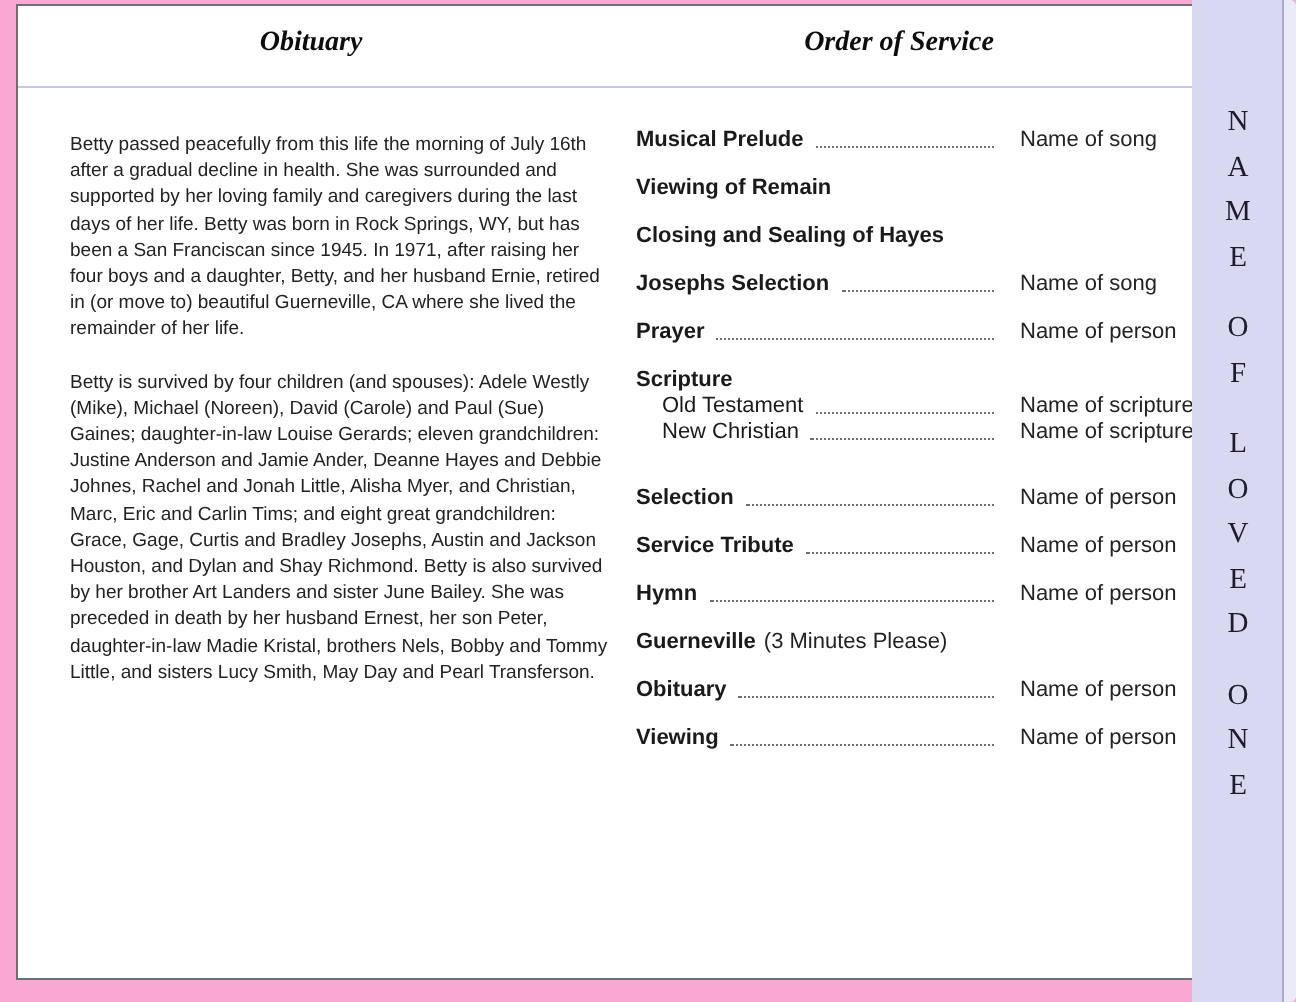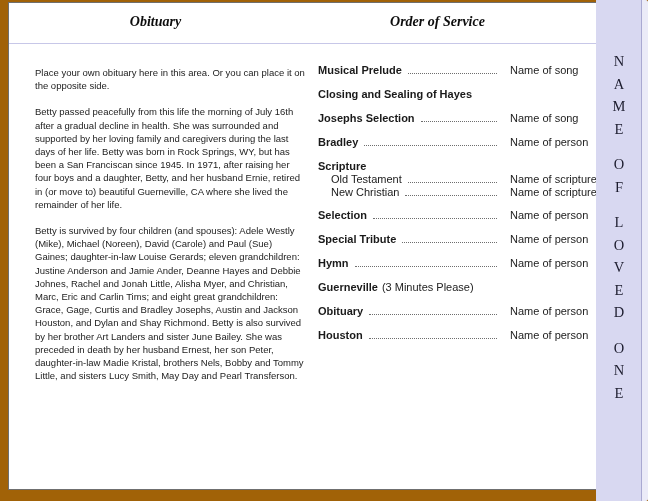--- a/index.html
+++ b/index.html
@@ -4,21 +4,21 @@
 <style>
   html, body {
     margin: 0;
     padding: 0;
     background: #ffffff;
   }
   .sheet {
     position: relative;
     width: 648px;
     height: 501px;
-    background: #a16207;
+    background: #f9a8d4;
     overflow: hidden;
     font-family: "Liberation Sans", "DejaVu Sans", sans-serif;
     color: #1f1f1f;
   }
   .frame {
     position: absolute;
     left: 8px;
     top: 2px;
     width: 592px;
     height: 488px;
@@ -30,21 +30,21 @@
     position: absolute;
     top: 14px;
     text-align: center;
     font-family: "Liberation Serif", "DejaVu Serif", serif;
     font-weight: bold;
     font-style: italic;
     font-size: 14px;
     color: #0d0d0d;
   }
   .header-title.left  { left: 8px;   width: 295px; }
-  .header-title.right { left: 291px; width: 293px; }
+  .header-title.right { left: 303px; width: 293px; }
   .divider {
     position: absolute;
     left: 9px;
     top: 43px;
     width: 588px;
     height: 1px;
     background: #c7c7e8;
   }
   .obituary {
     position: absolute;
@@ -77,21 +77,21 @@
     flex: 1 1 auto;
     border-bottom: 1px dotted #6e6e6e;
     margin: 0 13px 3px 6px;
     min-width: 20px;
   }
   .oos-value {
     flex: 0 0 auto;
     width: 84px;
     text-align: left;
   }
-  .oos-group { margin-bottom: 10px; }
+  .oos-group { margin-bottom: 20px; }
   .oos-group .oos-row { margin-bottom: 0; }
   .oos-row.sub .oos-label {
     font-weight: normal;
     padding-left: 13px;
   }
   .sidebar {
     position: absolute;
     left: 596px;
     top: 0;
     width: 52px;
@@ -134,41 +134,43 @@
 
   <div class="frame"></div>
 
   <div class="header-title left">Obituary</div>
 
   <div class="header-title right">Order of Service</div>
 
   <div class="divider"></div>
 
   <div class="obituary" id="obituary-text">
-      <div class="para">Place your own obituary here in this area. Or you can place it on the opposite side.</div>
       <div class="para">Betty passed peacefully from this life the morning of July 16th after a gradual decline in health.  She was surrounded and supported by her loving family and caregivers during the last days of her life.  Betty was born in Rock Springs, WY, but has been a San Franciscan since 1945.  In 1971, after raising her four boys and a daughter, Betty, and her husband Ernie, retired in (or move to) beautiful Guerneville, CA where she lived the remainder of her life.</div>
       <div class="para">Betty is survived by four children (and spouses): Adele Westly (Mike), Michael (Noreen), David (Carole) and Paul (Sue) Gaines;  daughter-in-law Louise Gerards;  eleven grandchildren: Justine Anderson and Jamie Ander, Deanne Hayes and Debbie Johnes, Rachel and Jonah Little, Alisha Myer, and Christian, Marc, Eric and Carlin Tims;  and eight great grandchildren: Grace, Gage, Curtis and Bradley Josephs, Austin and Jackson Houston, and Dylan and Shay Richmond.  Betty is also survived by her brother Art Landers and sister June Bailey.  She was preceded in death by her husband Ernest, her son Peter, daughter-in-law Madie Kristal, brothers Nels, Bobby and Tommy Little, and sisters Lucy Smith, May Day and Pearl Transferson.</div>
     </div>
 
   <div class="oos" id="order-of-service">
       <div class="oos-row">
         <span class="oos-label">Musical Prelude</span>
         <span class="leader"></span>
         <span class="oos-value">Name of song</span>
       </div>
       <div class="oos-row">
+        <span class="oos-label">Viewing of Remain</span>
+      </div>
+      <div class="oos-row">
         <span class="oos-label">Closing and Sealing of Hayes</span>
       </div>
       <div class="oos-row">
         <span class="oos-label">Josephs Selection</span>
         <span class="leader"></span>
         <span class="oos-value">Name of song</span>
       </div>
       <div class="oos-row">
-        <span class="oos-label">Bradley</span>
+        <span class="oos-label">Prayer</span>
         <span class="leader"></span>
         <span class="oos-value">Name of person</span>
       </div>
       <div class="oos-group">
         <div class="oos-row">
           <span class="oos-label">Scripture</span>
         </div>
         <div class="oos-row sub">
           <span class="oos-label">Old Testament</span>
           <span class="leader"></span>
@@ -179,40 +181,40 @@
           <span class="leader"></span>
           <span class="oos-value">Name of scripture</span>
         </div>
       </div>
       <div class="oos-row">
         <span class="oos-label">Selection</span>
         <span class="leader"></span>
         <span class="oos-value">Name of person</span>
       </div>
       <div class="oos-row">
-        <span class="oos-label">Special Tribute</span>
+        <span class="oos-label">Service Tribute</span>
         <span class="leader"></span>
         <span class="oos-value">Name of person</span>
       </div>
       <div class="oos-row">
         <span class="oos-label">Hymn</span>
         <span class="leader"></span>
         <span class="oos-value">Name of person</span>
       </div>
       <div class="oos-row">
         <span class="oos-label">Guerneville</span>
         <span class="oos-suffix">(3 Minutes Please)</span>
       </div>
       <div class="oos-row">
         <span class="oos-label">Obituary</span>
         <span class="leader"></span>
         <span class="oos-value">Name of person</span>
       </div>
       <div class="oos-row">
-        <span class="oos-label">Houston</span>
+        <span class="oos-label">Viewing</span>
         <span class="leader"></span>
         <span class="oos-value">Name of person</span>
       </div>
     </div>
 
   <div class="sidebar">
     <div class="sidebar-edge"></div>
     <div class="sidebar-letters" id="sidebar-letters">
         <div class="letter-group">
           <div class="letter">N</div>

